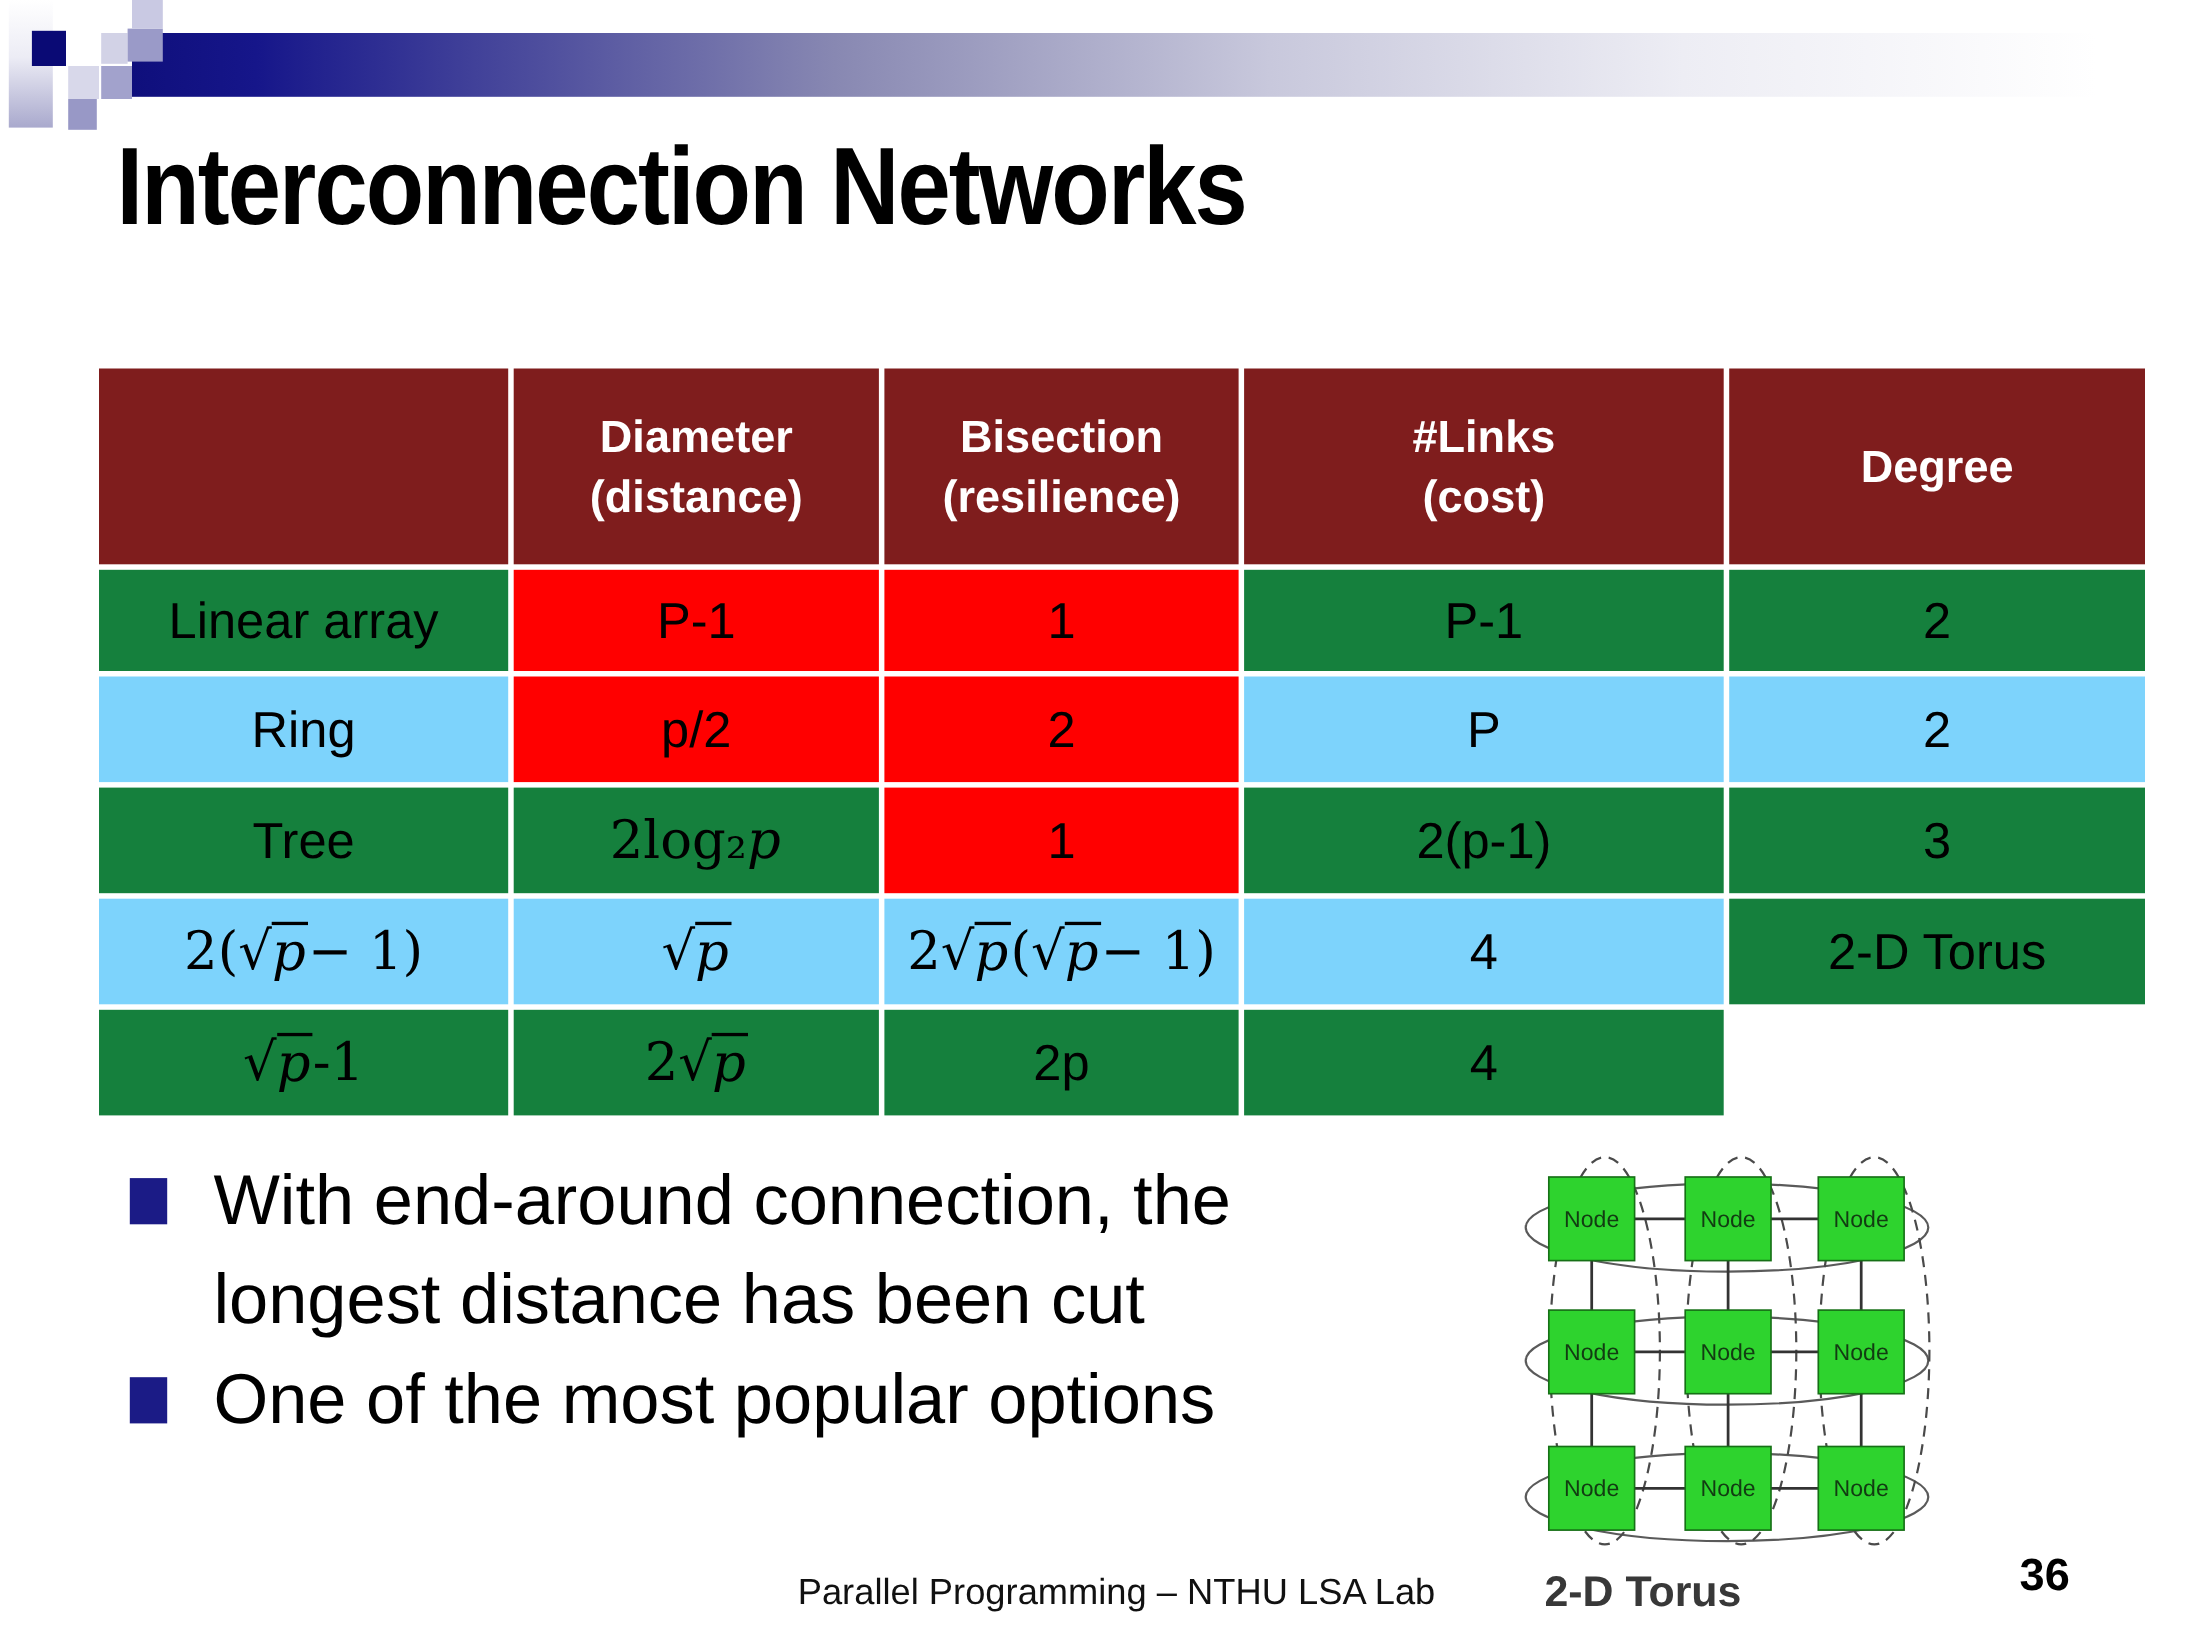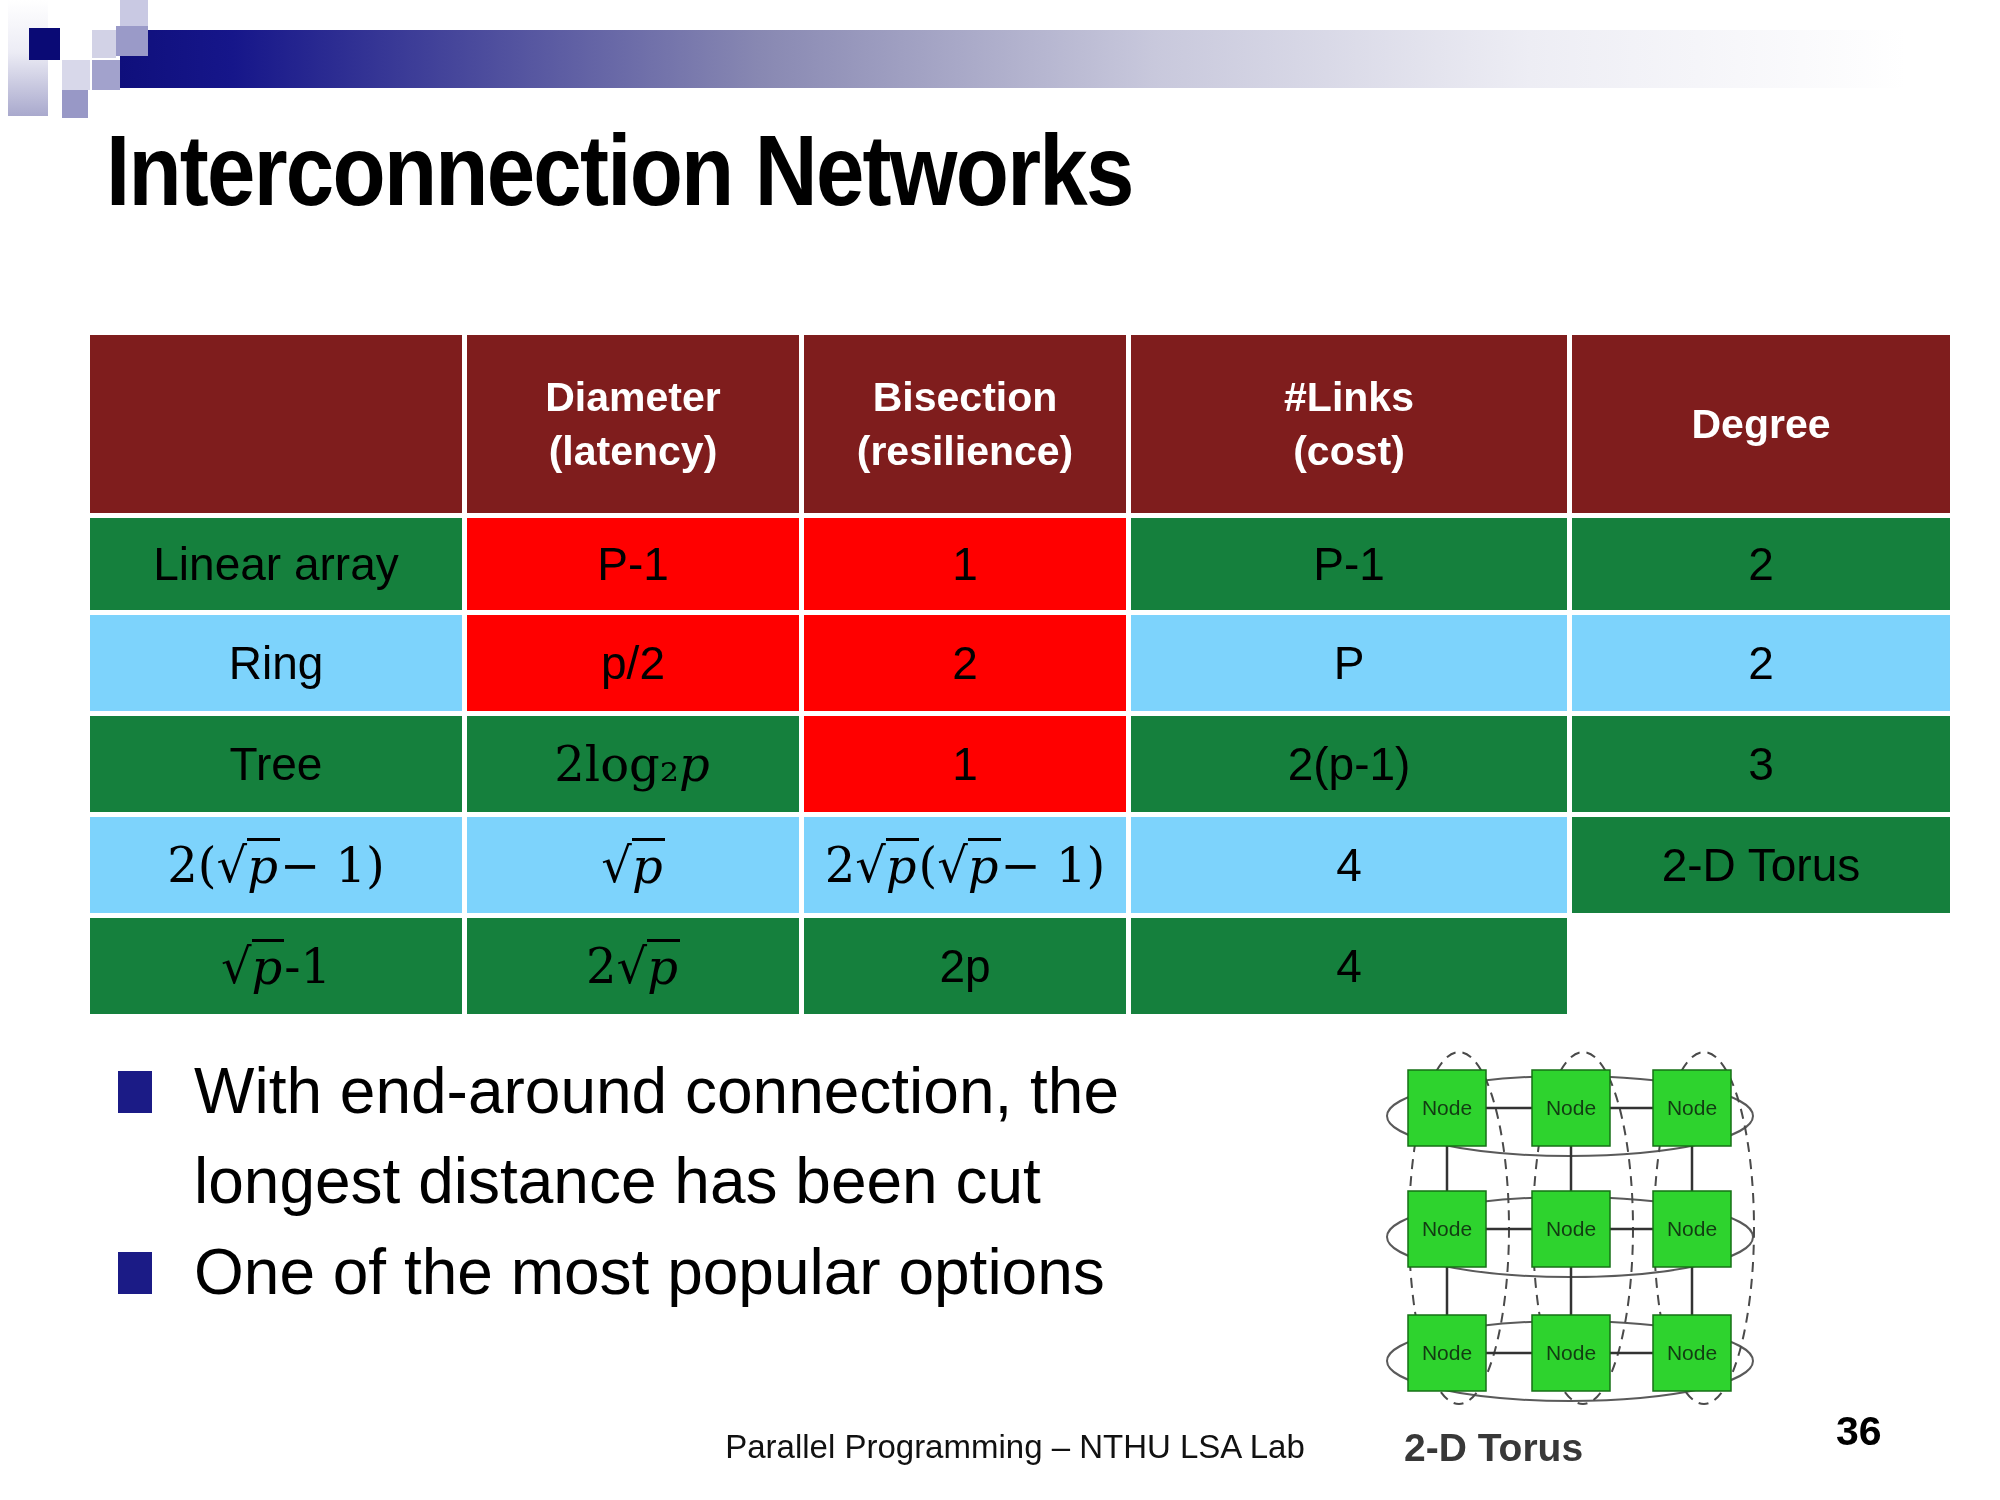--- a/index.html
+++ b/index.html
@@ -54,21 +54,21 @@
 <div class="sq" style="left:62px;top:60px;width:28px;height:30px;background:#D8D8EA"></div>
 <div class="sq" style="left:92px;top:60px;width:28px;height:30px;background:#A2A2CC"></div>
 <div class="sq" style="left:62px;top:90px;width:26px;height:28px;background:#9898C6"></div>
 
 <h1 class="abs title">Interconnection Networks</h1>
 
 <div class="abs nettable">
   <div class="th"></div>
   <div class="th">
     <span>Diameter</span>
-    <span>(latency)</span>
+    <span>(distance)</span>
   </div>
   <div class="th">
     <span>Bisection</span>
     <span>(resilience)</span>
   </div>
   <div class="th">
     <span>#Links</span>
     <span>(cost)</span>
   </div>
   <div class="th">

